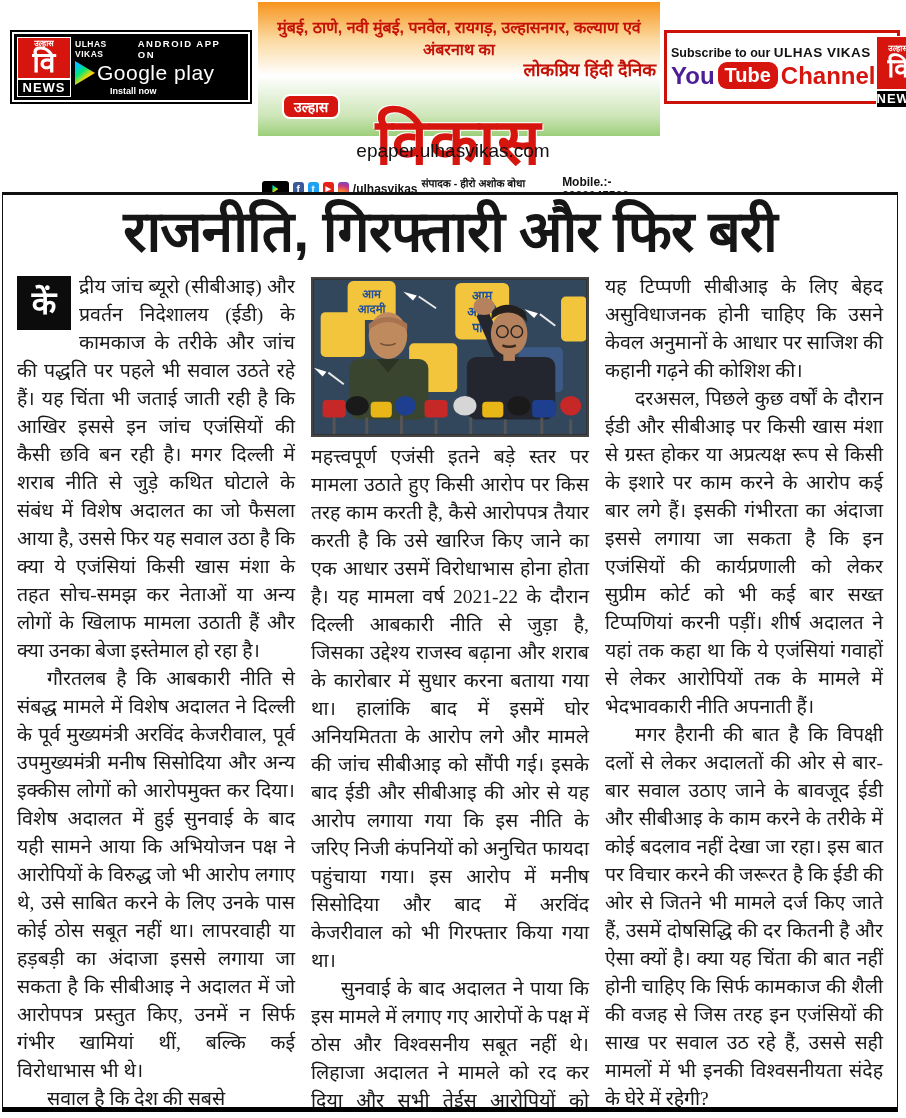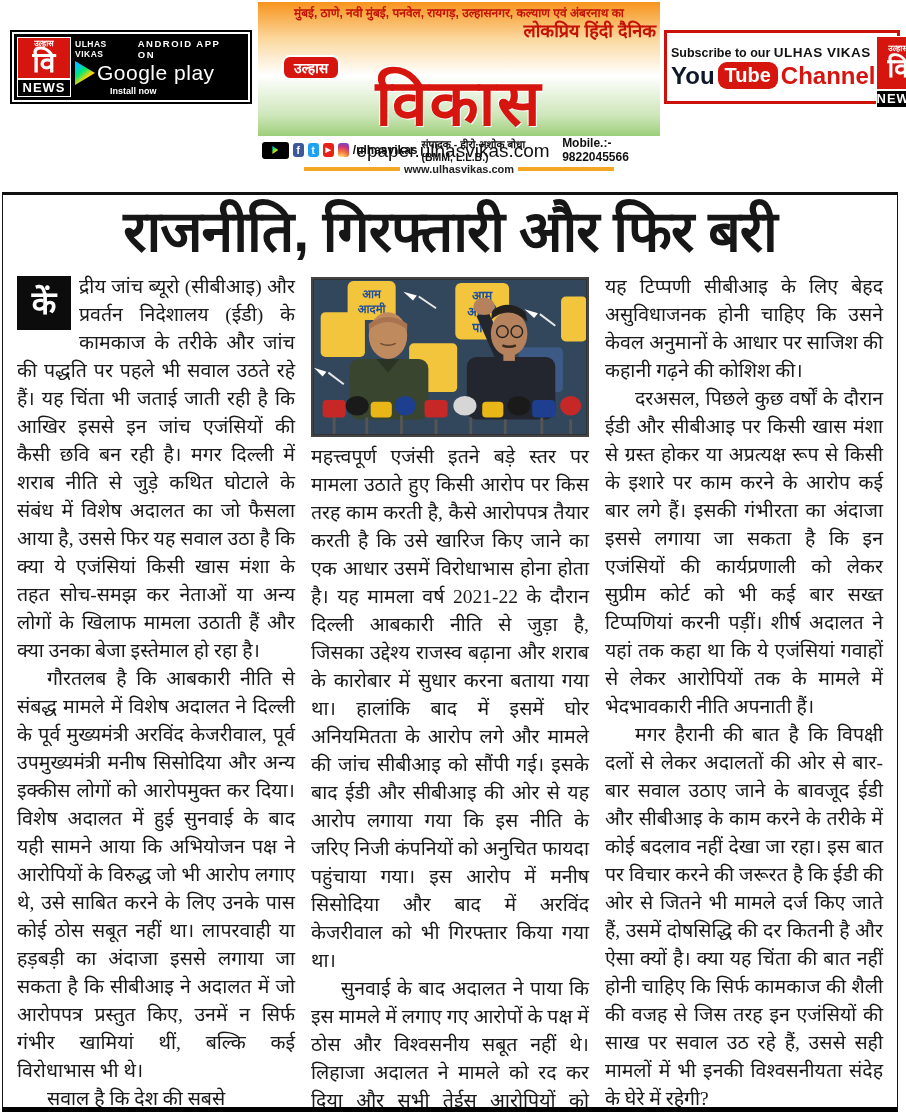--- a/index.html
+++ b/index.html
@@ -43,21 +43,21 @@
   }
   .gplay-text { font-size:21px; letter-spacing:.5px; color:#fff; font-family:"Liberation Sans", sans-serif; }
   .app-install { font-size:9px; font-weight:bold; margin-top:1px; margin-left:35px; }
 
   
   .masthead {
     position:absolute; top:2px; left:258px; width:402px; height:134px;
     background:linear-gradient(180deg,#f7941d 0%, #fbd9a0 28%, #ffffff 55%, #cde6b8 85%, #9ccf7a 100%);
     font-family:"Liberation Sans", sans-serif;
   }
-  .cities { text-align:center; color:#c41208; font-size:12px; font-weight:bold; padding-top:2px; }
+  .cities { text-align:center; color:#c41208; font-size:16px; font-weight:bold; padding-top:2px;margin-top:12px; }
   .tagline { text-align:right; color:#c41208; font-size:18px; font-weight:bold; padding-right:4px; line-height:20px; }
   .title-wrap { position:relative; height:66px; }
   .ulhas-badge {
     position:absolute; left:24px; top:-16px; background:#d6150f; color:#fff;
     font-size:14px; font-weight:bold; padding:1px 10px; border-radius:8px; border:2px solid #fff;
   }
   .paper-title {
     text-align:center; color:#d6150f; font-weight:900; font-size:64px; line-height:64px;
     letter-spacing:2px; text-shadow:1px 1px 0 #fff, -1px -1px 0 #fff;margin-top:30px;
   }
@@ -84,21 +84,21 @@
   
   .right-badge {
     position:absolute; top:30px; left:664px; width:236px; height:74px;
     background:#fff; border:3px solid #cc1208; display:flex; align-items:center; padding:2px 4px;
     font-family:"Liberation Sans", sans-serif;
   }
   .yt-text-col { flex:1; }
   .yt-sub-row { font-size:12.5px; color:#111; font-weight:bold; white-space:nowrap; }
   .yt-sub-row .brand { font-size:13.5px; font-weight:900; letter-spacing:.5px; }
   .yt-main-row { display:flex; align-items:center; gap:3px; margin-top:2px; }
-  .yt-you { font-size:24px; font-weight:900; color:#0f172a; }
+  .yt-you { font-size:24px; font-weight:900; color:#4c1d95; }
   .yt-tube { background:#d6150f; color:#fff; font-size:20px; font-weight:900; padding:2px 7px; border-radius:9px; }
   .yt-channel { font-size:24px; font-weight:900; color:#d6150f; }
   .right-badge .vi-logo { width:50px; height:72px; margin-top:10px; }
   .right-badge .vi-red .vi-char { font-size:26px; }
 
   
   .page-info { position:absolute; top:140px; left:0; width:906px; text-align:center;
     font-family:"Liberation Sans", sans-serif; color:#111; }
   .epaper-url { font-size:19px; line-height:22px; }
   .date-page { font-size:19px; line-height:22px; }

